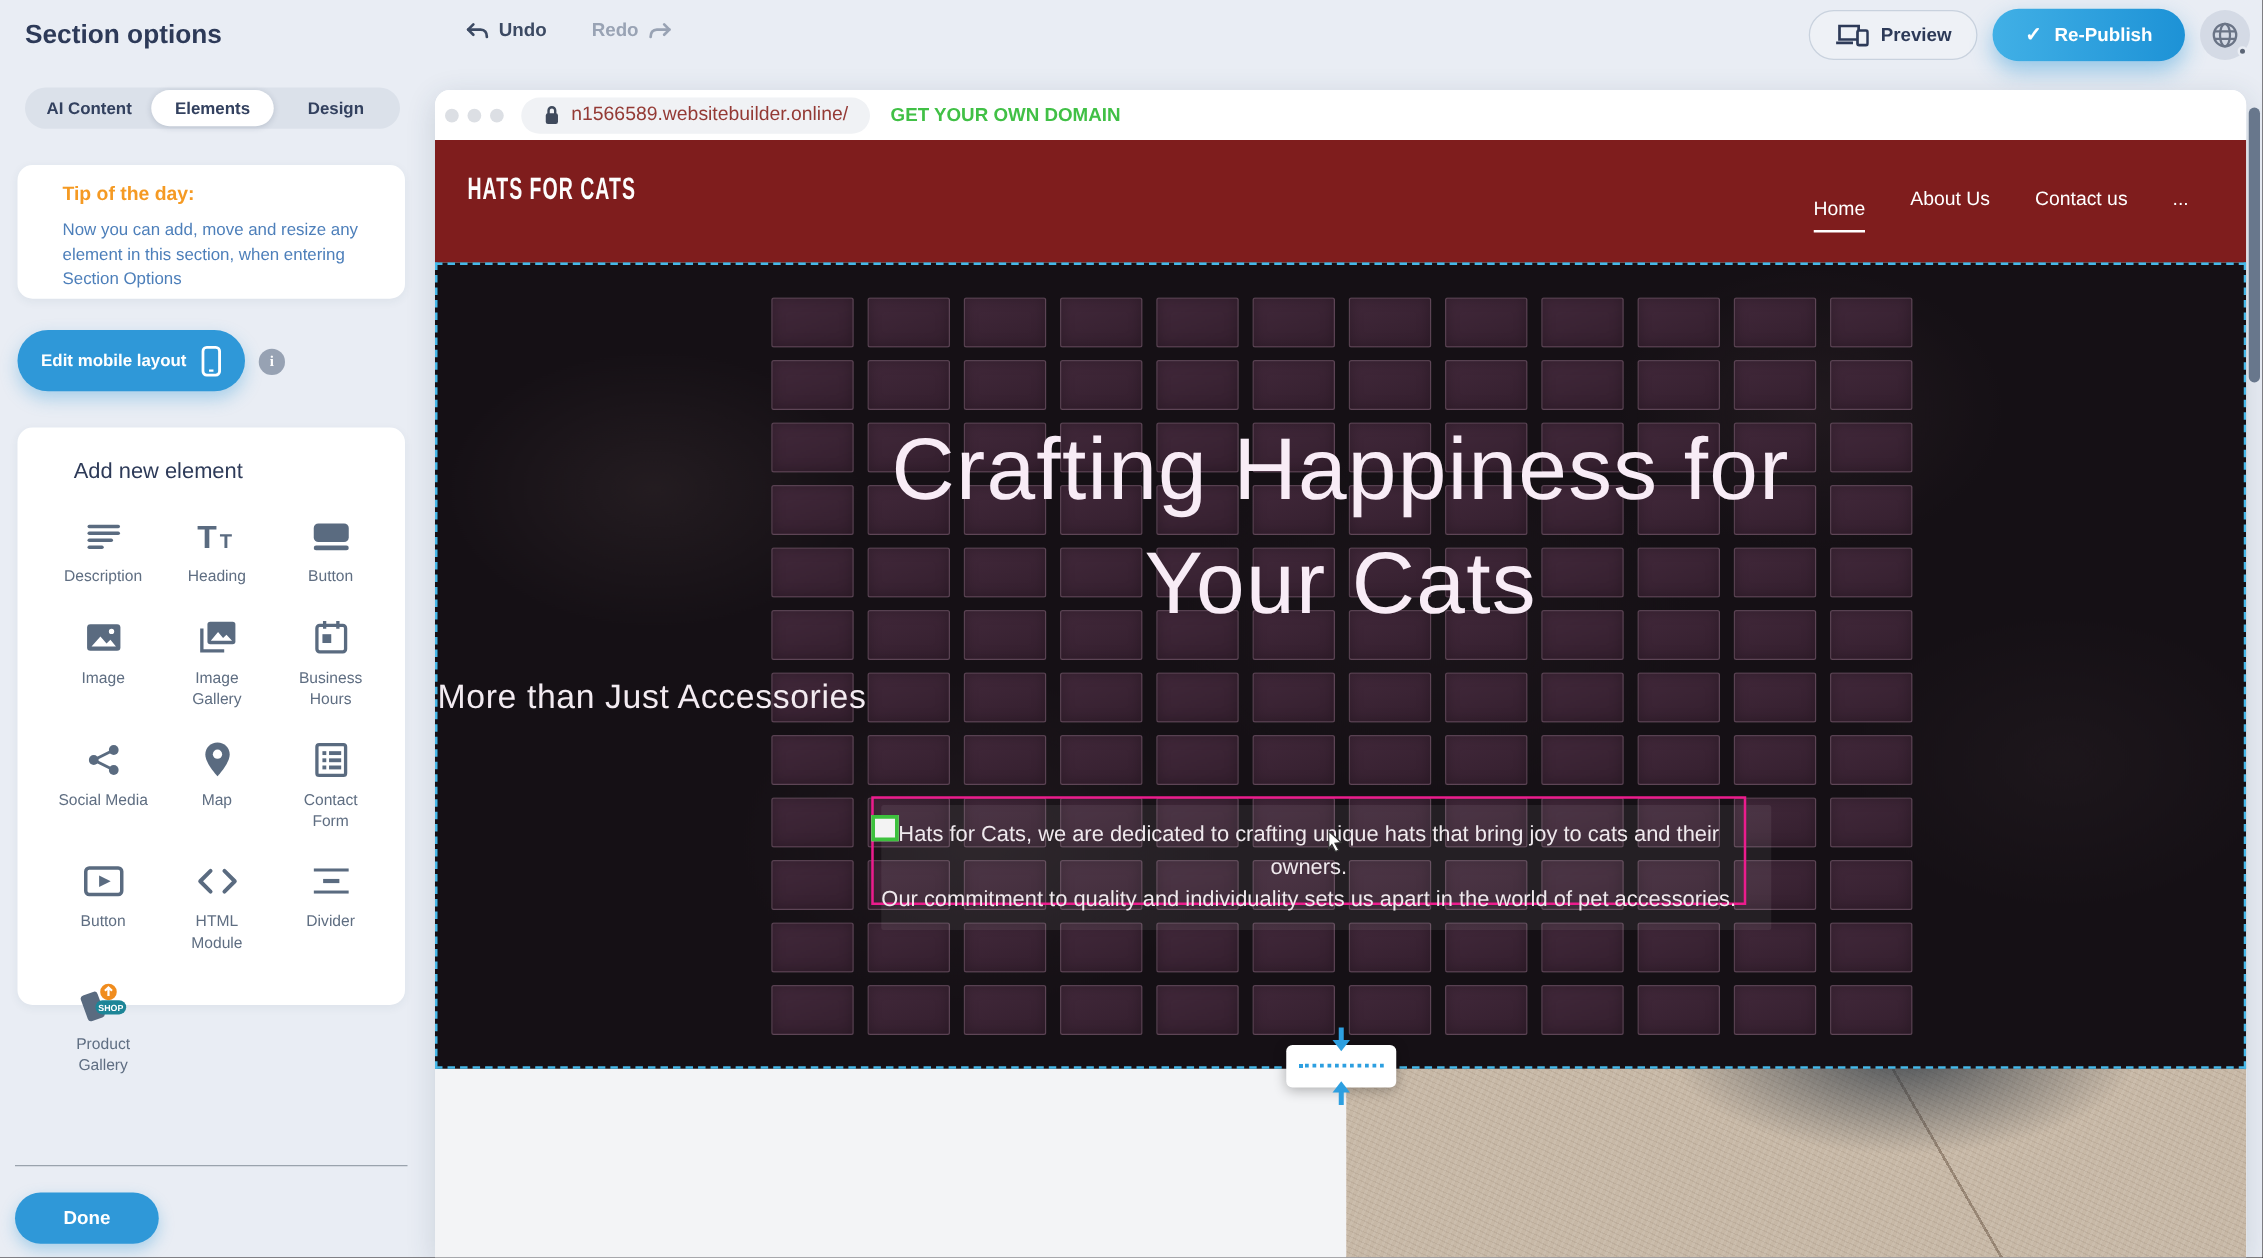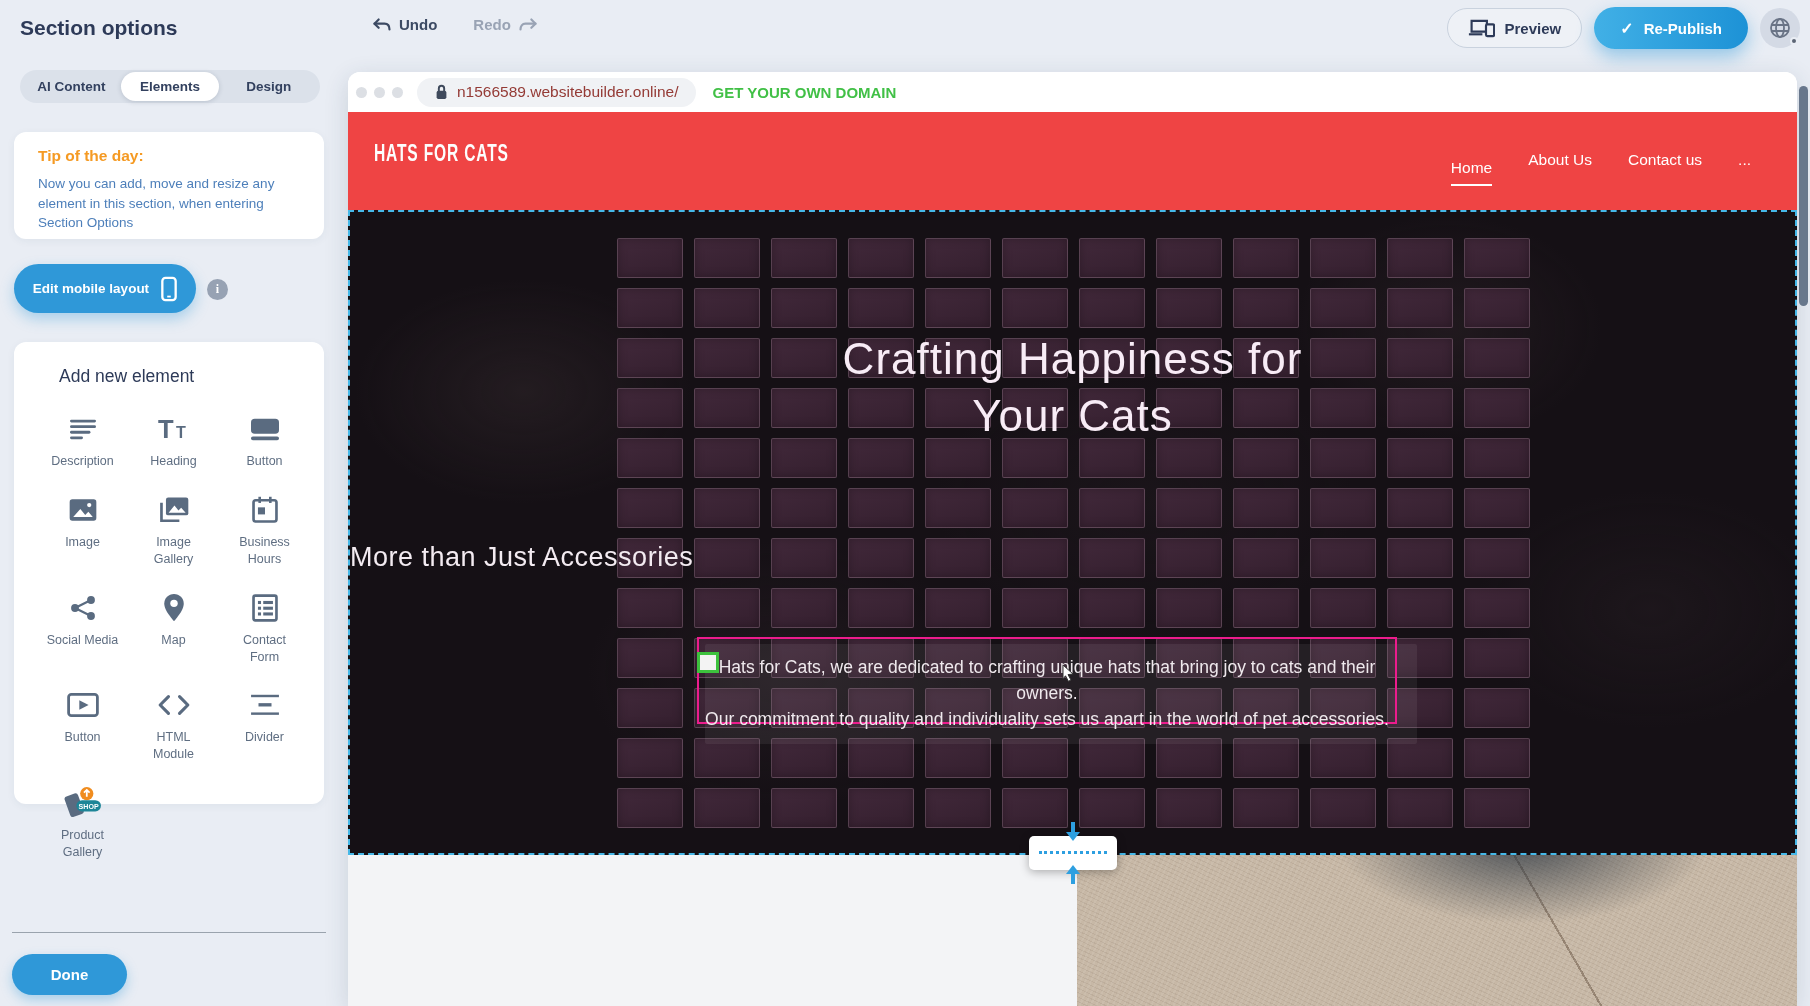--- a/index.html
+++ b/index.html
@@ -30,21 +30,21 @@
   }
   .check-glyph { font-size:16px; font-weight:700; }
   .globe-btn { width:40px; height:40px; border-radius:50%; background:#d4dae5; display:flex; align-items:center; justify-content:center; position:relative; cursor:pointer; }
   .globe-btn .dot { position:absolute; right:2px; bottom:3px; width:8px; height:8px; border-radius:50%; background:#5b6575; border:2px solid #e9edf4; }
 
   
   .tabs { position:absolute; left:20px; top:70px; width:300px; height:33px; background:#dbe1ea; border-radius:17px; display:flex; align-items:stretch; padding:2px; }
   .tab { flex:1; display:flex; align-items:center; justify-content:center; font-size:13.5px; font-weight:700; color:#33415f; border-radius:15px; cursor:pointer; }
   .tab.active { background:#fff; box-shadow:0 1px 5px rgba(30,45,70,.18); }
   .card { position:absolute; background:#fff; border-radius:12px; box-shadow:0 2px 8px rgba(40,60,90,.06); }
-  .tip-card { left:14px; top:132px; width:310px; height:107px; padding:15px 24px; }
+  .tip-card { left:14px; top:132px; width:310px; height:107px; padding:15px 36px; }
   .tip-title { color:#f59a23; font-weight:700; font-size:15.5px; }
   .tip-body { color:#4d7fba; font-size:13.5px; line-height:1.45; margin-top:9px; }
   .edit-mobile {
     position:absolute; left:14px; top:264px; width:182px; height:49px; border-radius:25px;
     background:#2f98d8; color:#fff; font-weight:700; font-size:13.5px;
     display:flex; align-items:center; justify-content:center; gap:12px;
     box-shadow:0 6px 14px rgba(47,152,216,.35); cursor:pointer; border:none;
   }
   .info-btn { position:absolute; left:207px; top:279px; width:21px; height:21px; border-radius:50%; background:#97a2b3; color:#fff; font-size:12px; font-weight:700; display:flex; align-items:center; justify-content:center; cursor:pointer; font-family:"Liberation Serif",serif; }
   .add-card { left:14px; top:342px; width:310px; height:462px; padding:24px 14px 0 23px; }
@@ -59,21 +59,21 @@
   
   .preview-card { position:absolute; left:348px; top:72px; width:1449px; bottom:0; background:#fff; border-radius:12px 12px 0 0; box-shadow:0 6px 24px rgba(40,60,90,.16); overflow:hidden; }
   .chrome { height:40px; background:#fff; display:flex; align-items:center; padding-left:8px; }
   .chrome-dots { display:flex; gap:7px; }
   .chrome-dots span { width:11px; height:11px; border-radius:50%; background:#dcdfe4; }
   .url-pill { margin-left:14px; height:29px; background:#f0f2f5; border-radius:15px; display:flex; align-items:center; padding:0 18px; gap:9px; }
   .url-text { font-size:15.5px; color:#943a35; }
   .domain-link { margin-left:16px; color:#41c046; font-weight:700; font-size:15px; cursor:pointer; }
 
   
-  .site-header { height:98px; background:#ef4444; position:relative;padding-left:44px; }
+  .site-header { height:98px; background:#7f1d1d; position:relative;padding-left:44px; }
   .site-logo {
     position:absolute; left:26px; top:30px; color:#fdfdfd; font-weight:800; font-size:19px;
     letter-spacing:1px; transform:scale(.82,1.3); transform-origin:left center; white-space:nowrap;
   }
   .site-nav { position:absolute; right:46px; top:0; height:100%; display:flex; align-items:center; gap:36px; }
   .nav-item { color:#fff; font-size:15.5px; cursor:pointer; padding-bottom:2px; }
   .nav-item.active { border-bottom:2px solid #fff; padding-bottom:7px; margin-top:23px; }
 
   
   .hero {
@@ -86,21 +86,21 @@
       radial-gradient(250px 170px at 90% 62%, rgba(52,41,47,.25), transparent 70%),
       radial-gradient(300px 200px at 55% 45%, rgba(45,36,42,.22), transparent 70%);
     border:2px dashed #45b8e8;
   }
   .tile-grid { position:absolute; left:267px; top:26px; display:grid; grid-template-columns:repeat(12,66px); grid-auto-rows:40px; gap:10px 11px; }
   .tile {
     background:linear-gradient(160deg,#41283a 0%,#341f2e 100%);
     border:1px solid rgba(216,190,206,.20); border-radius:2px;
     box-shadow:inset 0 0 10px rgba(0,0,0,.25);
   }
-  .hero-title { position:absolute; left:0; right:0; top:118px; text-align:center; font-size:44px; font-weight:400; color:#f8ecf6; line-height:1.30; letter-spacing:1px; }
+  .hero-title { position:absolute; left:0; right:0; top:118px; text-align:center; font-size:70px; font-weight:400; color:#f8ecf6; line-height:1.30; letter-spacing:1px; }
   .hero-subtitle { position:absolute; left:0; right:0; top:330px; text-align:left; font-size:27px; color:#f3ebf1; letter-spacing:.5px; }
   .desc-glow { position:absolute; left:355px; top:432px; width:712px; height:100px; background:rgba(255,255,255,.065); border-radius:2px; }
   .desc-box { position:absolute; left:347px; top:425px; width:700px; height:87px; border:2px solid #ec1c8d; }
   .desc-text { padding-top:15px; text-align:center; font-size:17.5px; color:#efe9ed; line-height:26px; }
   .desc-handle { position:absolute; left:-2px; top:13px; width:22px; height:21px; background:#f3f3f3; border:3px solid #3dc13d; }
   .mouse-cursor { position:absolute; left:712px; top:452px; width:13px; height:18px; }
   .resize-handle {
     position:absolute; left:50%; bottom:-17px; transform:translateX(-50%);
     width:88px; height:34px; background:#fff; border-radius:5px;
     box-shadow:0 2px 10px rgba(0,0,0,.3); z-index:6;

